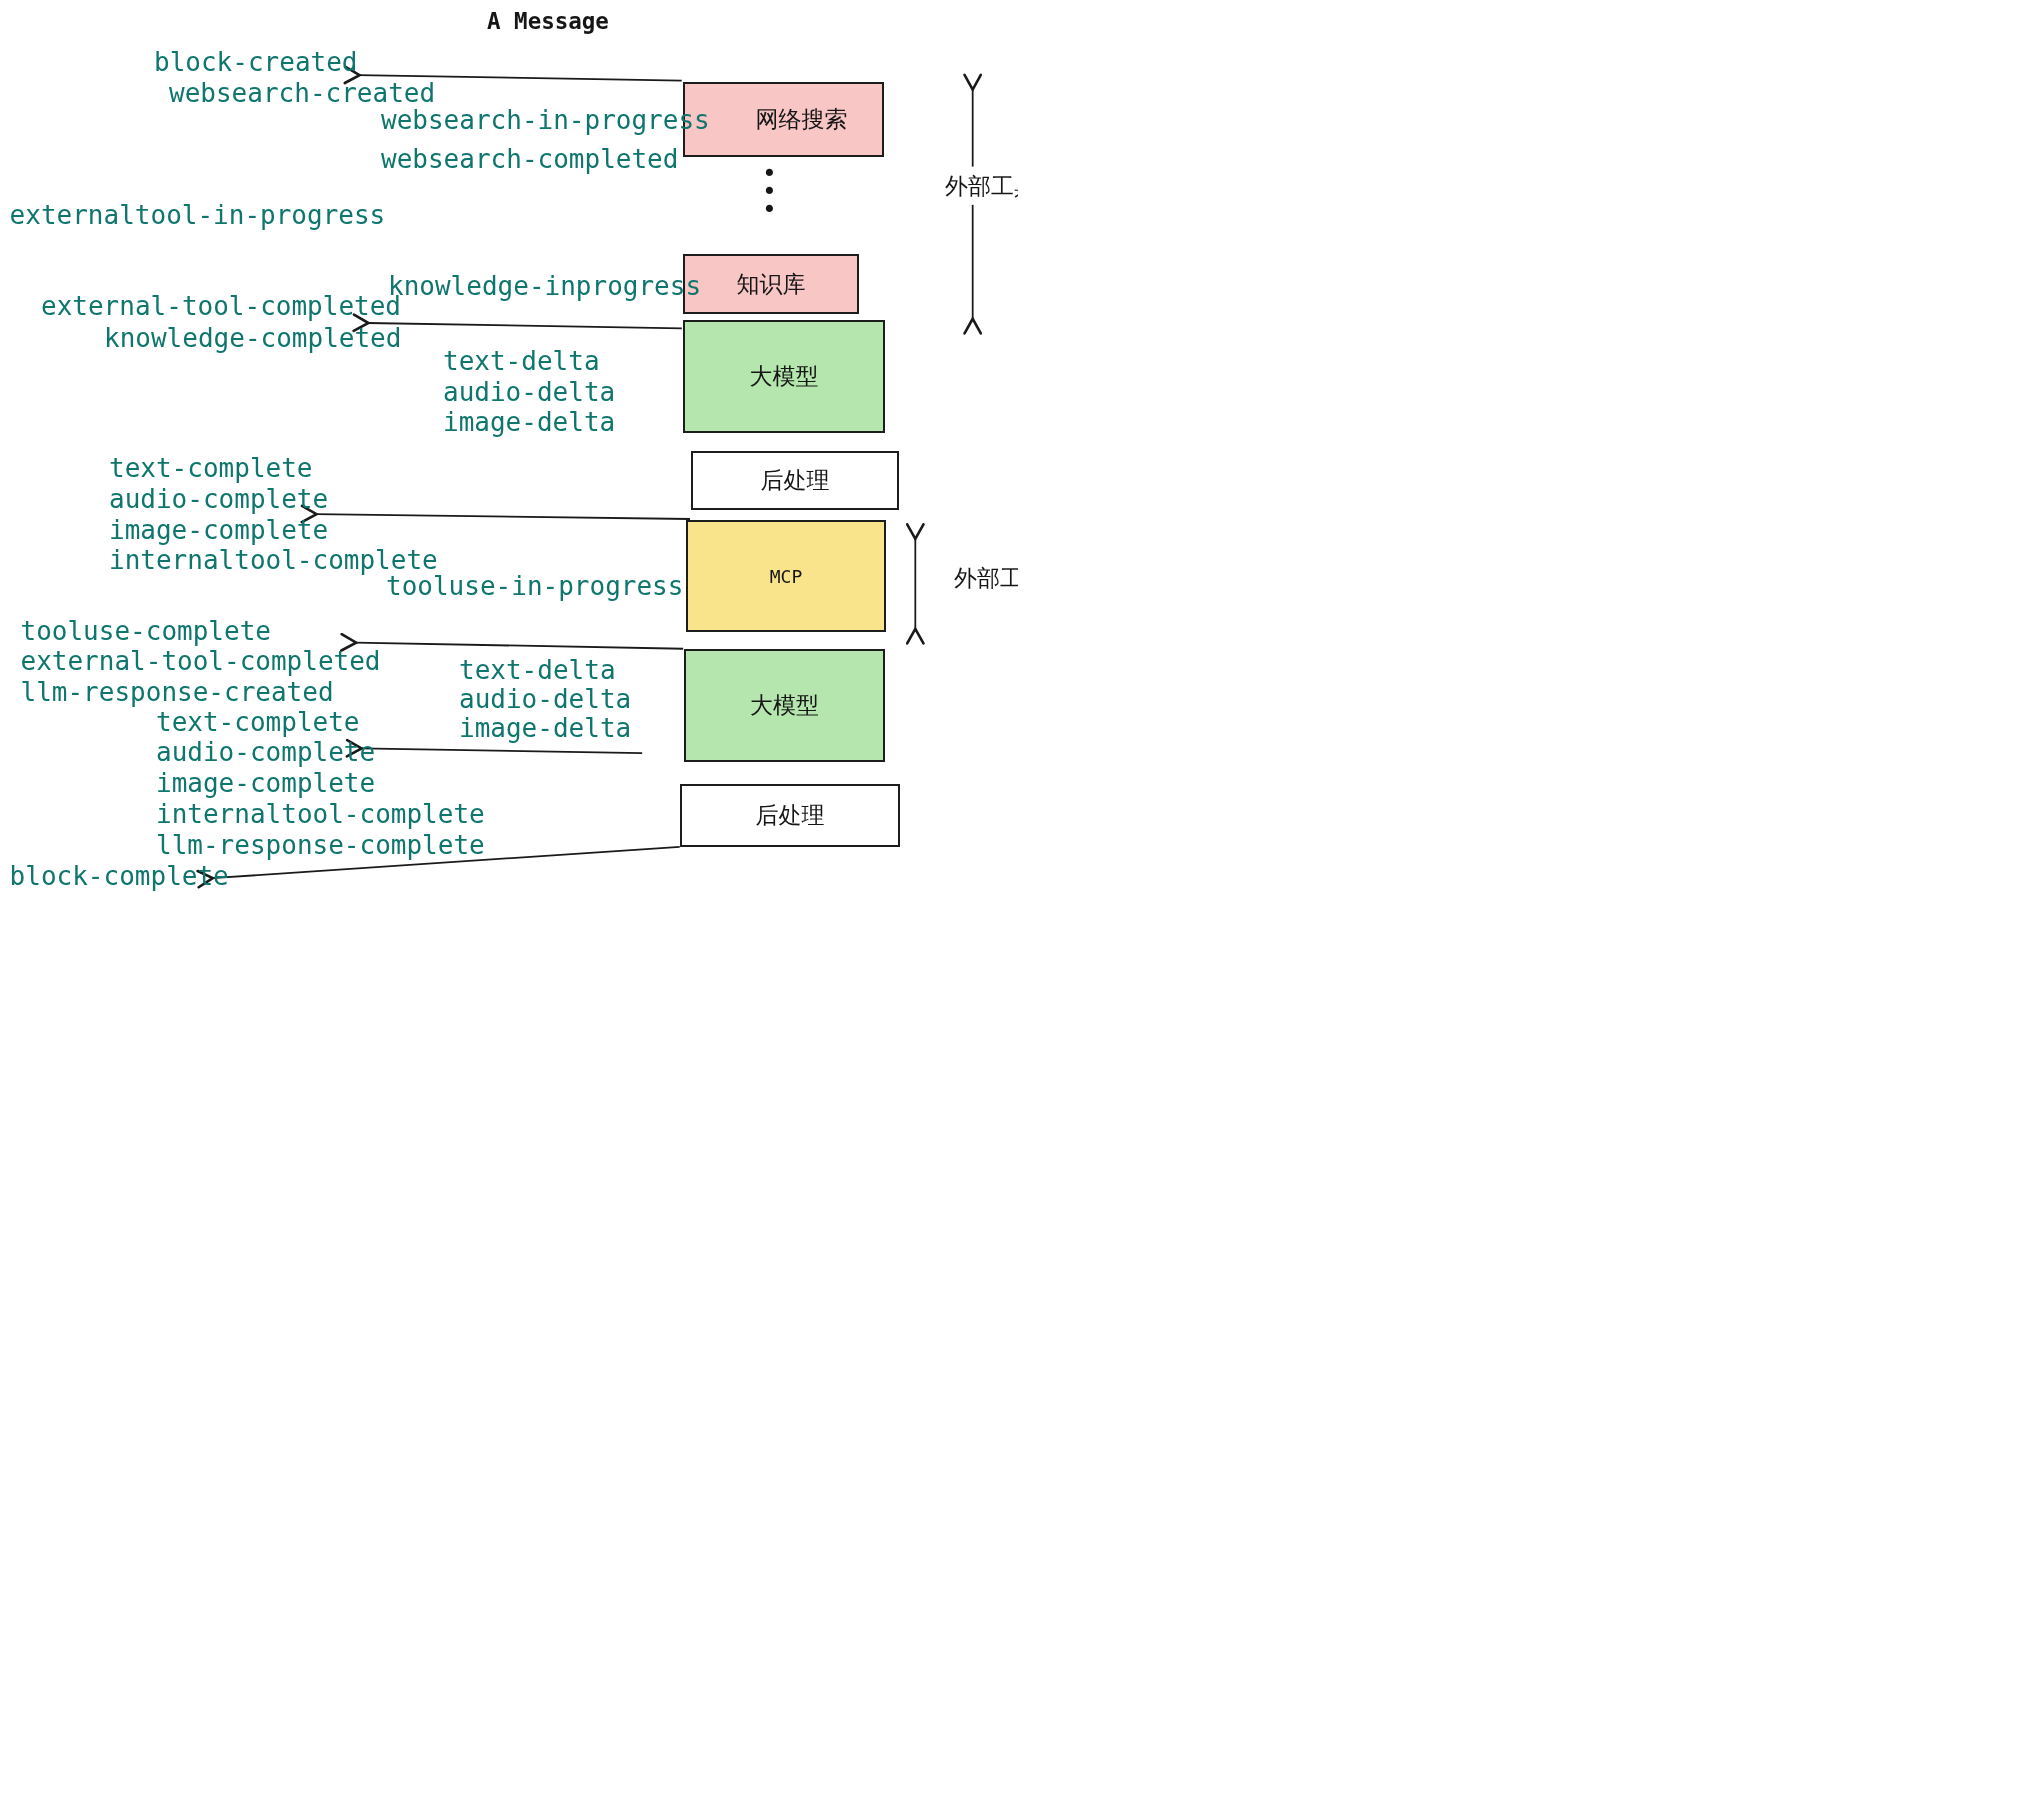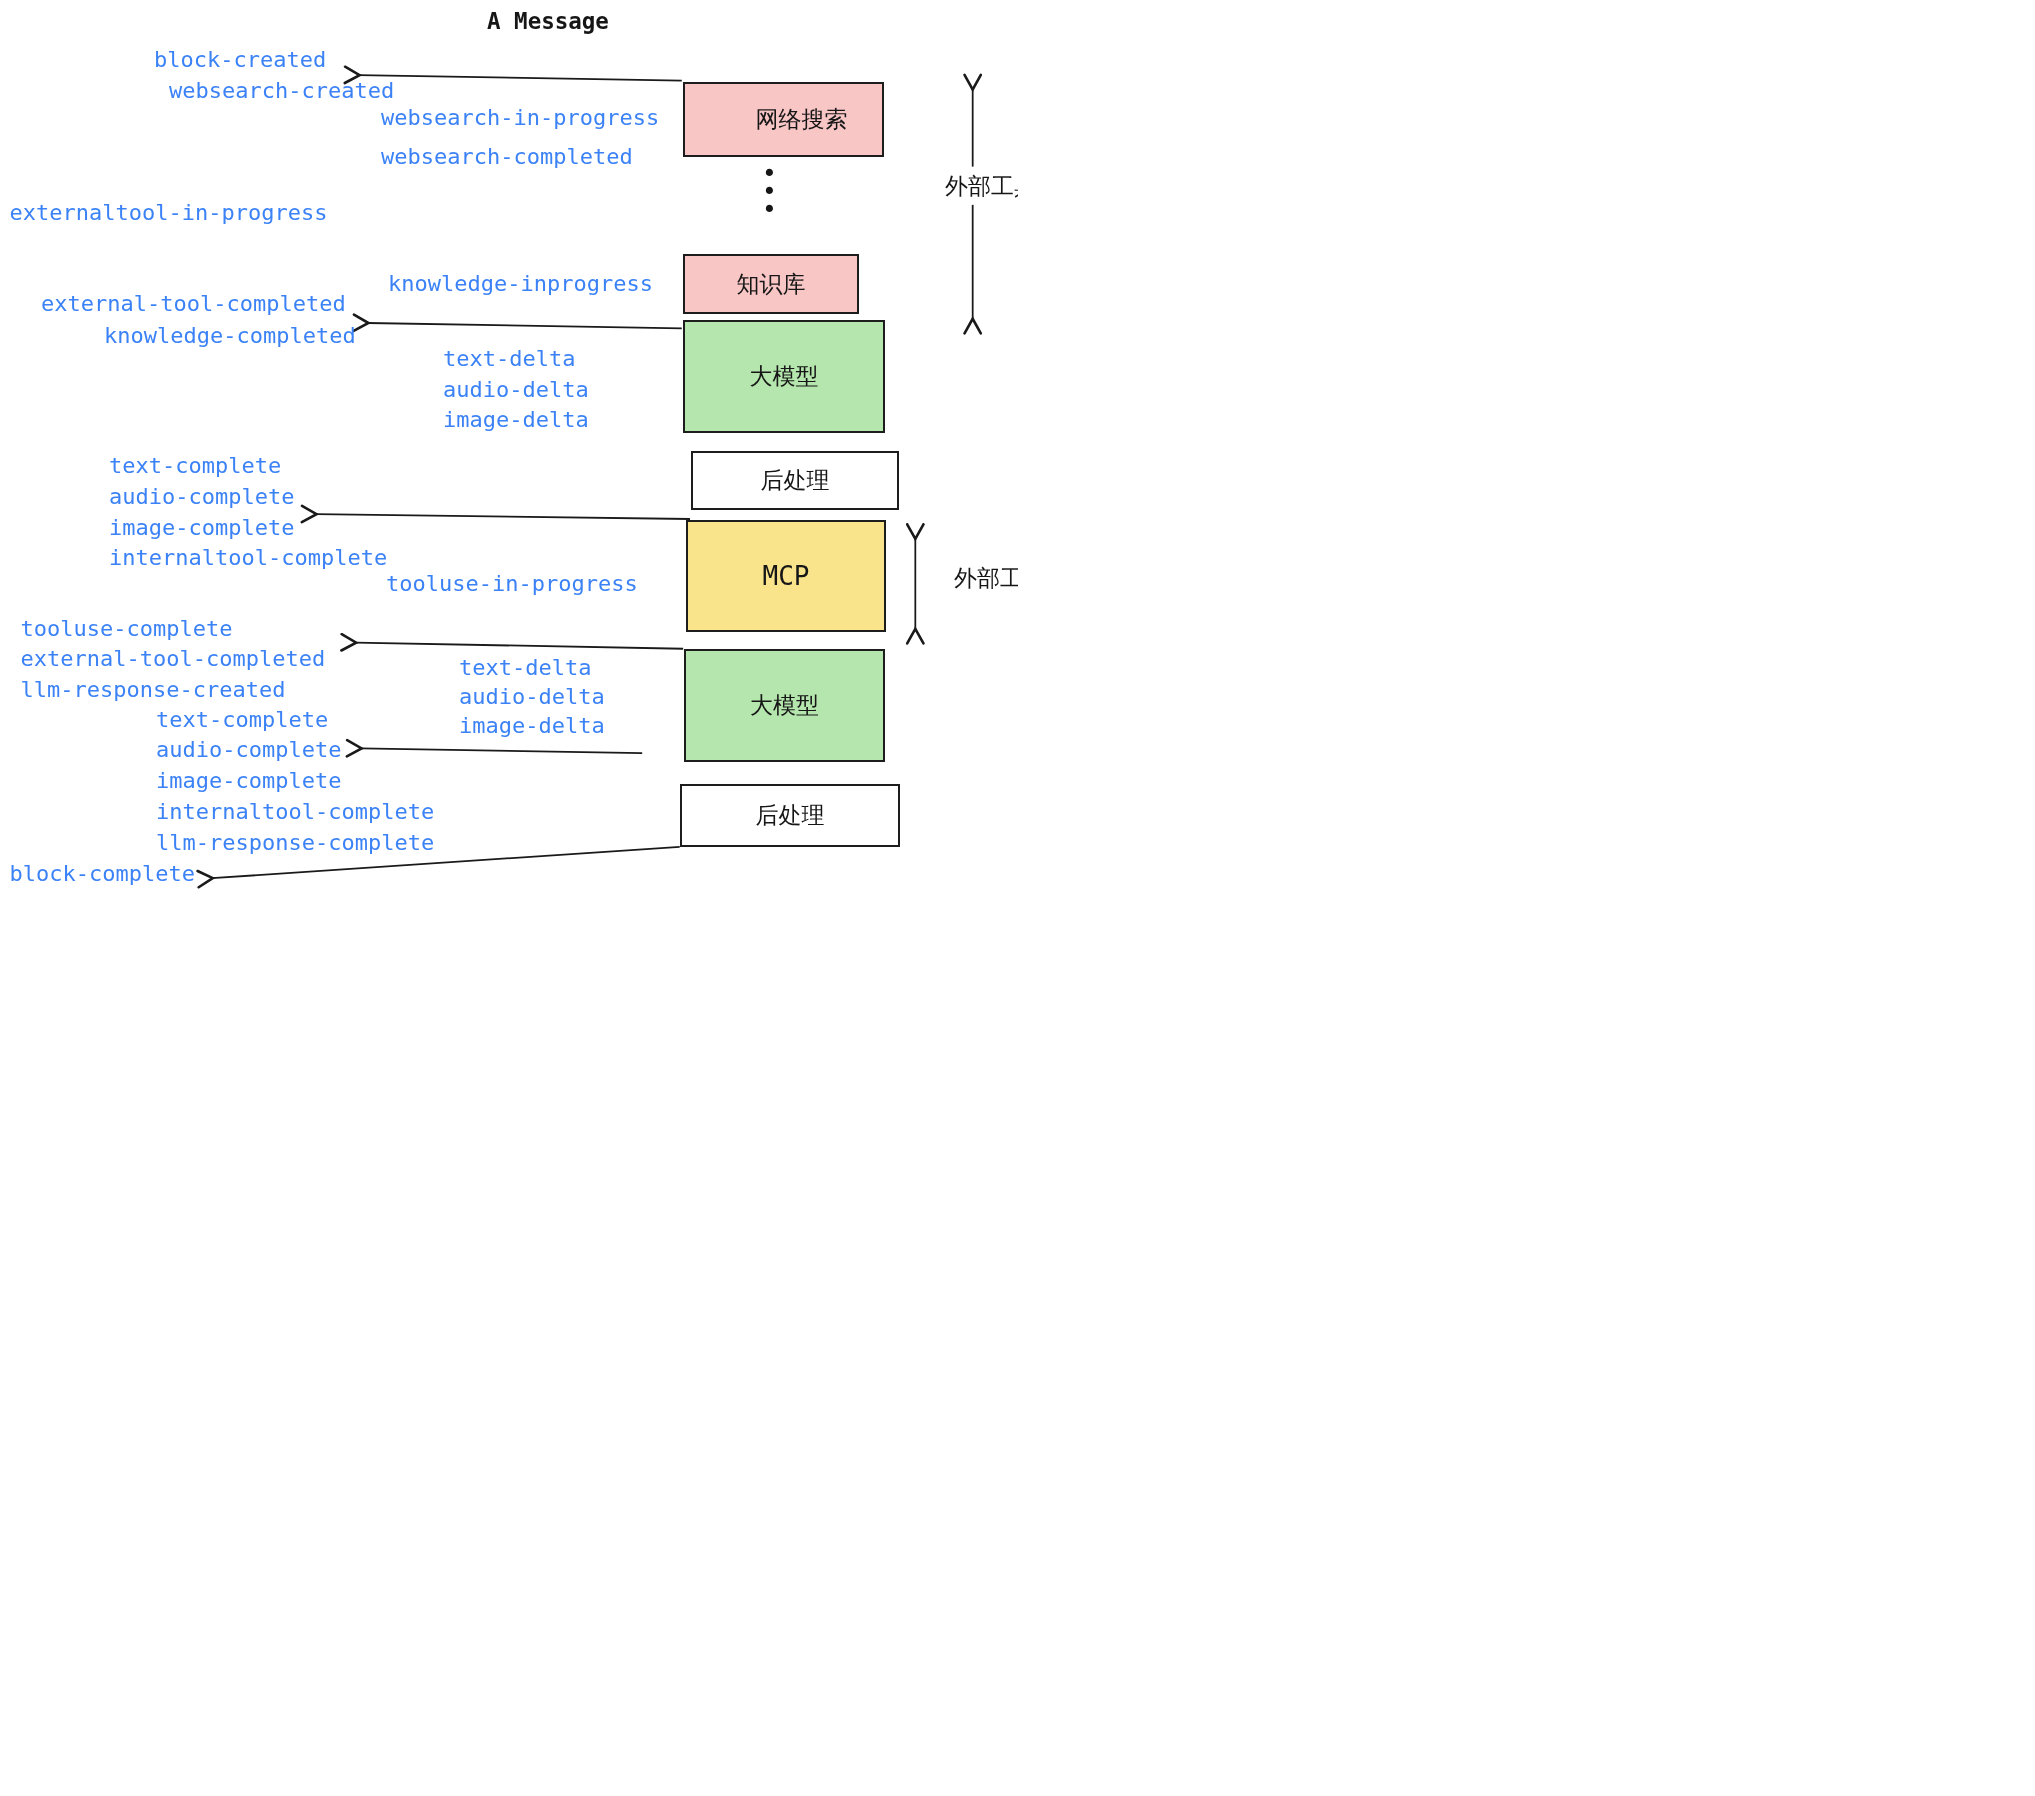--- a/index.html
+++ b/index.html
@@ -8,24 +8,24 @@
     width:1018px;
     height:898px;
     background:#ffffff;
     font-family:"DejaVu Sans Mono", monospace;
     color:#161616;
     overflow:hidden;
   }
   .arrows{position:absolute;left:0;top:0;width:100%;height:100%;}
   .evt{
     position:absolute;
-    font-size:22px;
+    font-size:26px;
     line-height:1.1;
     white-space:nowrap;
-    color:#3b82f6;
+    color:#0f766e;
   }
   .title{
     position:absolute;
     font-size:22.5px;
     font-weight:bold;
     white-space:nowrap;
   }
   .box{
     position:absolute;
     border:2px solid #1d1d1d;
@@ -34,21 +34,21 @@
     justify-content:center;
     box-sizing:border-box;
   }
   .box .lbl{
     font-family:"Liberation Sans","DejaVu Sans",sans-serif;
     font-size:23px;
     color:#161616;
   }
   .box .lbl.mono{
     font-family:"DejaVu Sans Mono",monospace;
-    font-size:26px;
+    font-size:18px;
   }
   .side-label{
     position:absolute;
     font-family:"Liberation Sans","DejaVu Sans",sans-serif;
     font-size:23px;
     white-space:nowrap;
     color:#161616;
     margin-left:28px;
   }
   .dots{

